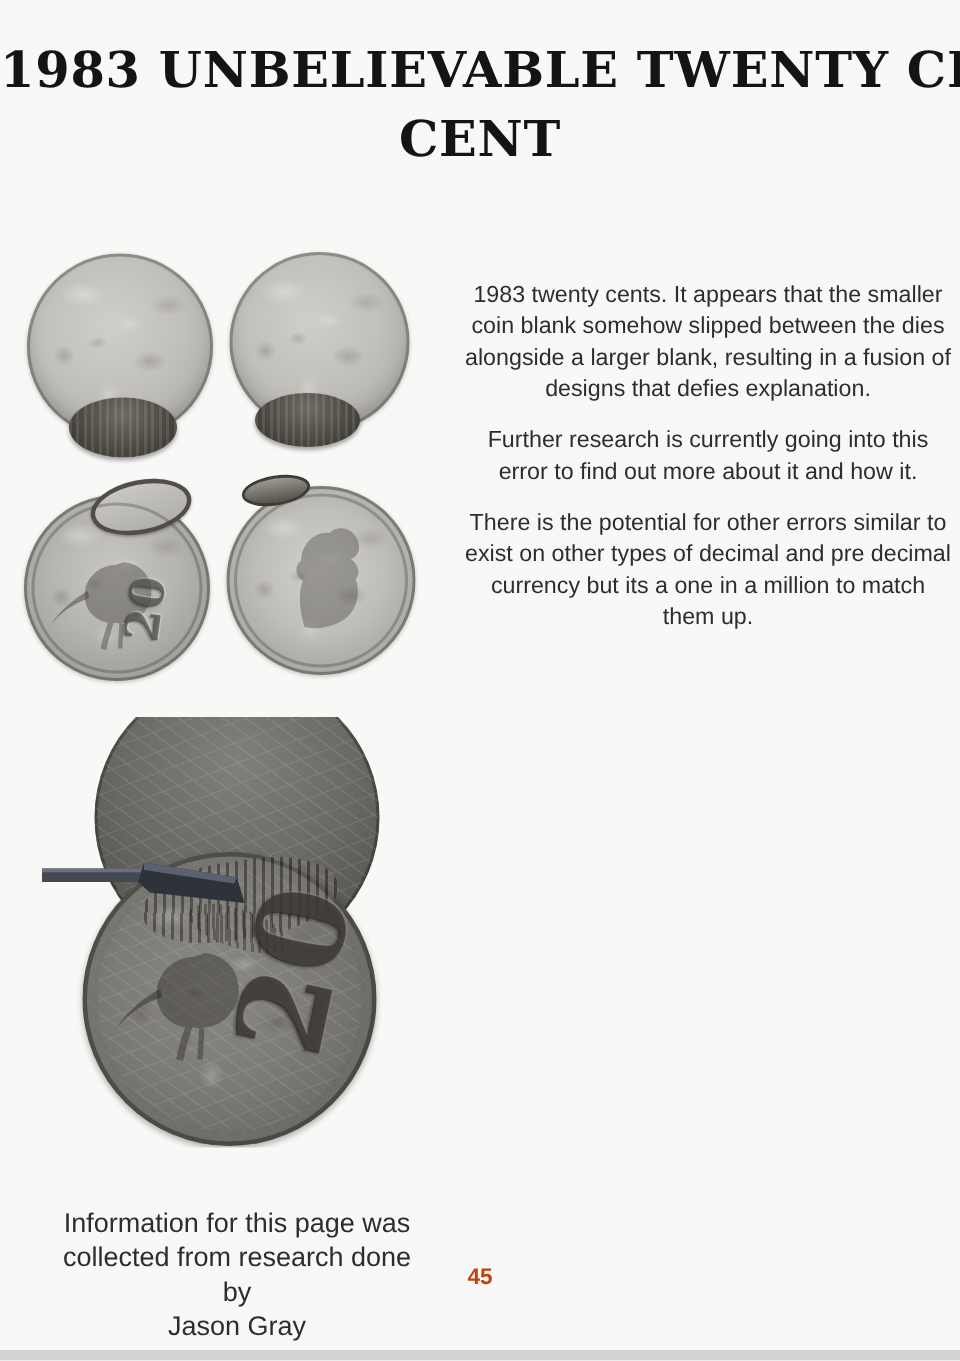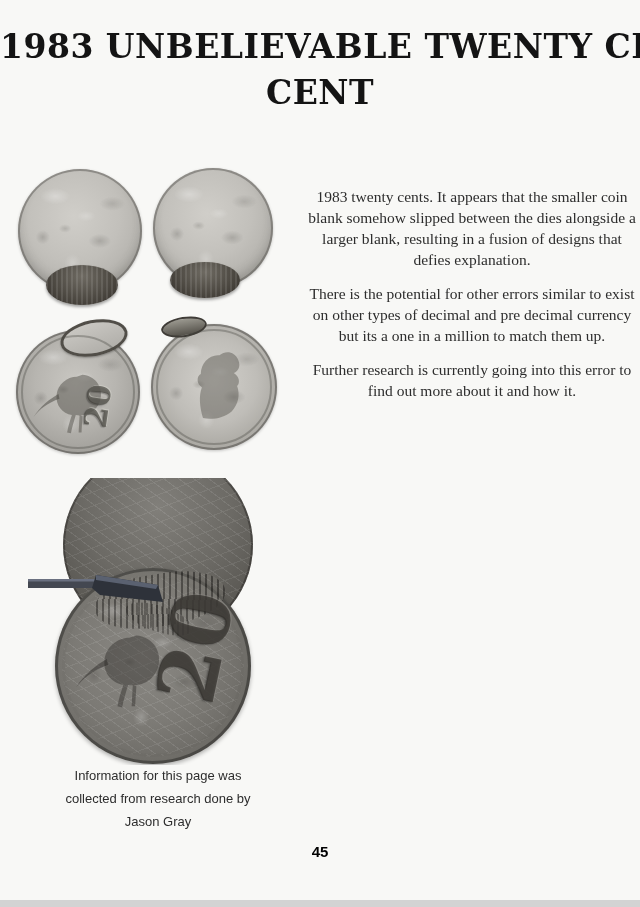--- a/index.html
+++ b/index.html
@@ -13,29 +13,29 @@
     position:absolute;top:24px;left:0;width:640px;text-align:center;
     font-family:"DejaVu Serif","Liberation Serif",serif;font-weight:700;
     color:#141414;line-height:46px;font-size:33px;letter-spacing:.5px;
   }
   .title .tline{display:block;white-space:nowrap;}
   
   .article{
     position:absolute;left:304px;top:186px;width:332px;
     font-size:15.5px;line-height:21px;text-align:center;color:#2d2d2d;
   }
-  .article p{margin:0 0 13px 4px;font-family:Liberation Serif, serif;}
+  .article p{margin:0 0 13px 4px;}
   
   .credit{
-    position:absolute;left:34px;top:764px;width:248px;text-align:center;
-    font-size:13px;line-height:23px;color:#2d2d2d;
+    position:absolute;left:34px;top:804px;width:248px;text-align:center;
+    font-size:18px;line-height:23px;color:#2d2d2d;
   }
   .pagenum{
     position:absolute;left:0;top:843px;width:640px;text-align:center;
-    font-size:15px;font-weight:700;color:#000000;
+    font-size:15px;font-weight:700;color:#c2410c;
   }
   .bottom-edge{position:absolute;left:0;bottom:0;width:640px;height:7px;background:#d3d3d3;}
   
   .coin{position:absolute;border-radius:50%;}
   .mottle::before{
     content:"";position:absolute;inset:0;border-radius:50%;pointer-events:none;
     background:
       radial-gradient(22px 12px at 30% 22%, rgba(255,255,255,.30), transparent 70%),
       radial-gradient(16px 10px at 66% 58%, rgba(58,56,52,.20), transparent 70%),
       radial-gradient(12px 14px at 44% 76%, rgba(255,255,255,.22), transparent 70%),
@@ -169,22 +169,22 @@
     <svg class="probe" width="185" height="40" viewBox="0 0 185 40">
       <rect x="28" y="9" width="72" height="9" fill="#444851"></rect>
       <rect x="28" y="9" width="72" height="2.5" fill="#6a7080"></rect>
       <polygon points="96,5 158,15 163,32 100,25 92,18" fill="#2e323a"></polygon>
       <polygon points="96,5 158,15 156,19 96,10" fill="#5a6170"></polygon>
     </svg>
   </div>
 
   <div class="article">
     <p>1983 twenty cents. It appears that the smaller coin blank somehow slipped between the dies alongside a larger blank, resulting in a fusion of designs that defies explanation.</p>
+    <p>Further research is currently going into this error to find out more about it and how it.</p>
     <p>There is the potential for other errors similar to exist on other types of decimal and pre decimal currency but its a one in a million to match them up.</p>
-    <p>Further research is currently going into this error to find out more about it and how it.</p>
   </div>
 
   <div class="credit">
     <div>Information for this page was</div>
     <div>collected from research done by</div>
     <div>Jason Gray</div>
   </div>
 
   <div class="pagenum">45</div>
 

